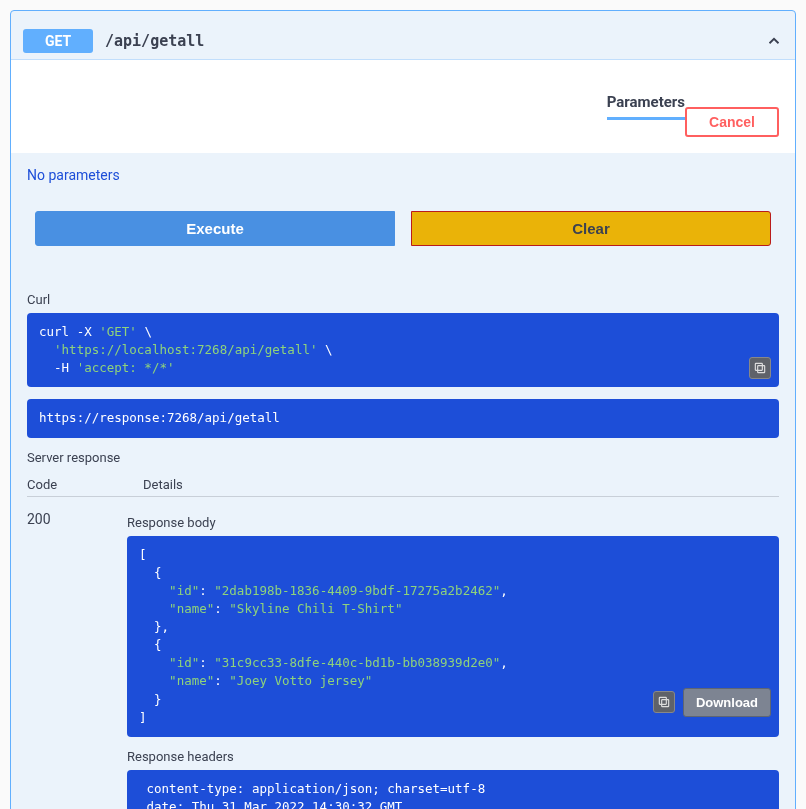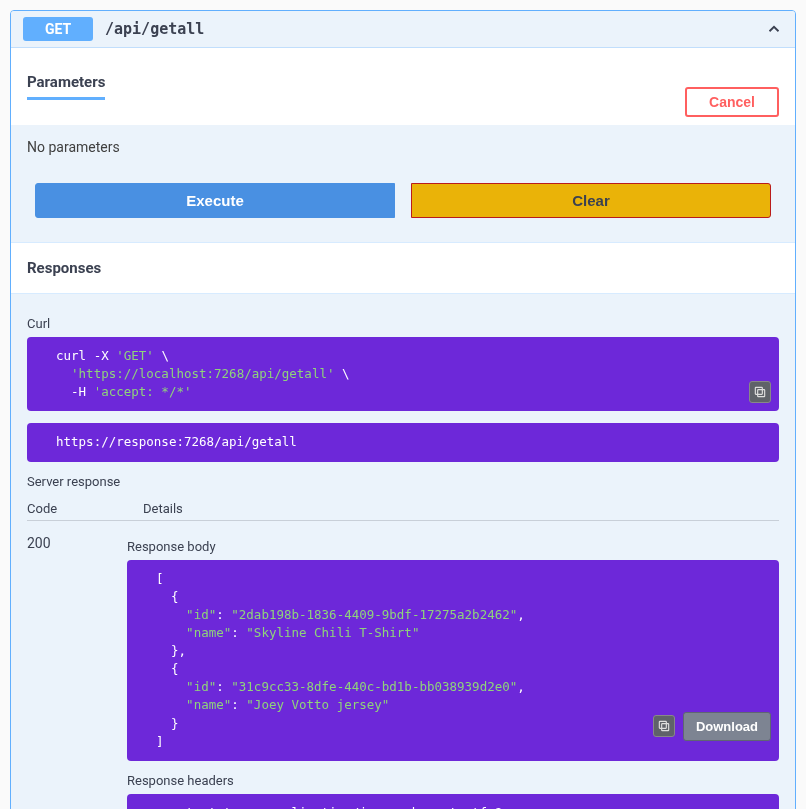--- a/index.html
+++ b/index.html
@@ -16,20 +16,21 @@
       background: #ebf3fb;
       overflow: hidden;
     }
     .panel-header {
       display: flex;
       align-items: center;
       padding: 6px 12px;
       background: #ebf3fb;
       border-bottom: 1px solid rgba(97,175,254,0.3);
       cursor: pointer;
+      margin-top: 12px;
     }
     .method-badge {
       background: #61affe;
       color: #fff;
       font-weight: 700;
       padding: 4px 18px;
       border-radius: 3px;
       font-size: 14px;
       text-align: center;
       min-width: 70px;
@@ -43,24 +44,24 @@
     }
     .flex-spacer { flex: 1; }
     .chevron-up {
       width: 18px;
       height: 18px;
       display: inline-block;
     }
     .chevron-up svg { width: 100%; height: 100%; }
     .section-params {
       background: #fff;
-      padding: 8px 16px;
-      display: flex;
-      align-items: center;
-      justify-content: space-between;
+      padding: 16px 16px;
+      display: flex;
+      align-items: center;
+      justify-content: flex-end;
     }
     .params-title {
       font-weight: 700;
       font-size: 15px;
       color: #3b4151;
       padding-bottom: 6px;
       border-bottom: 3px solid #61affe;
       display: inline-block;
     }
     .cancel-btn {
@@ -72,21 +73,21 @@
       font-weight: 700;
       font-size: 14px;
       cursor: pointer;
       margin-top: 31px;
     }
     .params-body {
       padding: 14px 16px 24px 16px;
       background: #ebf3fb;
     }
     .no-params {
-      color: #404040;
+      color: #1d4ed8;
       font-size: 14px;
       margin-bottom: 28px;
     }
     .action-row {
       display: flex;
       gap: 16px;
       padding: 0 8px;
     }
     .exec-btn, .clear-btn {
       flex: 1;
@@ -123,24 +124,24 @@
       padding: 16px;
       background: #ebf3fb;
     }
     .sub-label {
       font-size: 13px;
       color: #3b4151;
       margin-bottom: 6px;
       margin-top: 6px;
     }
     .code-block {
-      background: #6d28d9;
+      background: #1d4ed8;
       color: #fff;
       border-radius: 4px;
-      padding: 10px 29px;
+      padding: 10px 12px;
       font-family: Consolas, Monaco, monospace;
       font-size: 12.5px;
       line-height: 1.45;
       white-space: pre;
       overflow-x: auto;
       position: relative;
       margin-bottom: 12px;
     }
     .code-block .str { color: #8fd37b; }
     .copy-icon {
@@ -223,21 +224,20 @@
   </div>
 
   <div class="params-body">
     <div class="no-params">No parameters</div>
     <div class="action-row">
       <button class="exec-btn">Execute</button>
       <button class="clear-btn">Clear</button>
     </div>
   </div>
 
-  <div class="section-responses-header">Responses</div>
 
   <div class="responses-body">
 
     <div class="sub-label">Curl</div>
     <div class="code-block"><span>curl -X </span><span class="str">'GET'</span><span> \</span>
 <span>  </span><span class="str">'https://localhost:7268/api/getall'</span><span> \</span>
 <span>  </span><span>-H </span><span class="str">'accept: */*'</span><span class="copy-icon"><svg viewBox="0 0 24 24">
             <rect x="8" y="8" width="12" height="12" rx="1" fill="none" stroke="#ddd" stroke-width="2"></rect>
             <rect x="4" y="4" width="12" height="12" rx="1" fill="none" stroke="#ddd" stroke-width="2"></rect>
           </svg></span></div>

